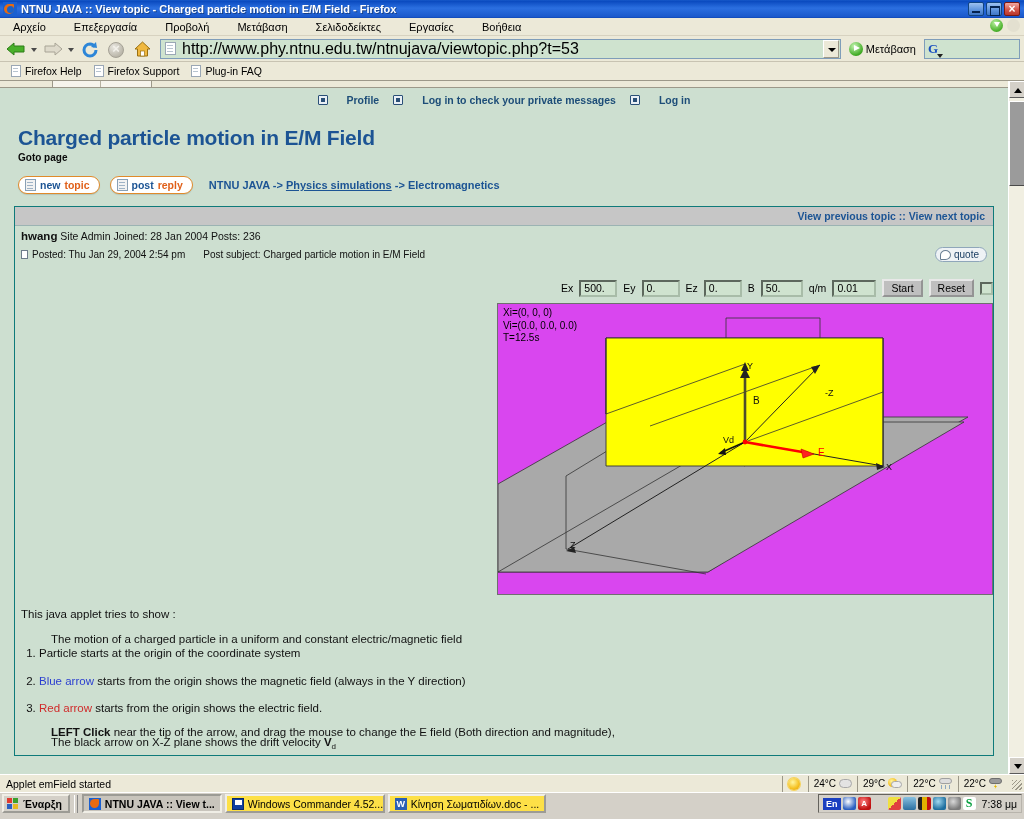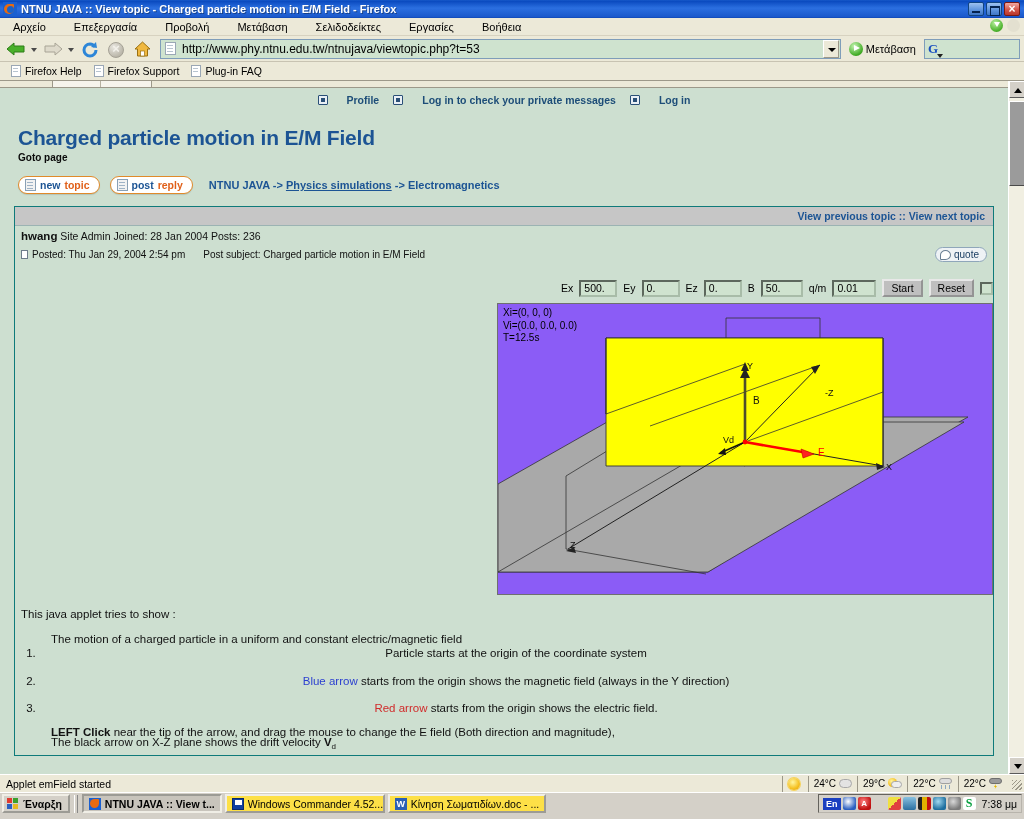--- a/index.html
+++ b/index.html
@@ -125,21 +125,21 @@
     position: relative;
   }
   .urlbar-ic {
     width: 11px; height: 13px; margin: 0 4px 0 4px;
     background: #fff; border: 1px solid #9aa7b5; flex:0 0 auto;
     position: relative;
   }
   .urlbar-ic::before{content:"";position:absolute;left:1px;top:2px;right:2px;height:1px;background:#b8c4d0;box-shadow:0 3px 0 #b8c4d0,0 6px 0 #b8c4d0;}
   .urlbar input {
     flex: 1 1 auto; border: 0; outline: 0; background: transparent;
-    font-size: 12px; font-family: "Liberation Sans", sans-serif;
+    font-size: 16px; font-family: "Liberation Sans", sans-serif;
     color: #000; height: 16px;
   }
   .urlbar-drop {
     width: 16px; height: 18px; background: #ece9d8;
     border: 1px solid #9c9889; border-top-color:#fff;border-left-color:#fff;
     margin-right: 1px; position: relative; flex:0 0 auto; cursor:pointer;
   }
   .urlbar-drop::after{content:"";position:absolute;left:4px;top:7px;
     border-left:4px solid transparent;border-right:4px solid transparent;border-top:4px solid #000;}
   .go-btn { display:flex;align-items:center;gap:3px;padding:0 4px;cursor:pointer;flex:0 0 auto;}
@@ -284,37 +284,37 @@
   .w-ex{width:38px;} .w-ey{width:38px;} .w-ez{width:38px;} .w-b{width:42px;} .w-qm{width:44px;}
   .applet-btn{
     background:#bfbfbf;border:2px outset #e8e8e8;
     font-size:10.5px;font-family:"Liberation Sans",sans-serif;
     padding:1px 7px;height:18px;cursor:pointer;color:#000;
   }
   .applet-check{width:13px;height:13px;background:#cfe3cf;border:2px inset #a8bca8;cursor:pointer;}
 
   .applet-canvas {
     width: 496px; height: 292px;
-    background: #8b5cf6;
+    background: #d946ef;
     border: 1px solid #6f6f6f;
     position: relative;
   }
   .applet-canvas svg{display:block;}
   .applet-info{
     position:absolute; left:5px; top:3px;
     font-size:10px; line-height:12.5px; color:#000;
     font-family:"Liberation Sans",sans-serif;
     white-space:pre;
   }
 
   
   .desc { padding: 12px 0 0 6px; font-size: 11.5px; color:#111; line-height:14.5px; }
   .desc .lead{ margin-bottom: 10px;}
   .desc .indent{ margin-left: 30px; }
-  .desc ol{ margin:0 0 0 18px; padding:0;text-align:center; }
+  .desc ol{ margin:0 0 0 18px; padding:0; }
   .desc ol li{ margin-bottom: 13px; }
   .desc ol li:first-child{margin-bottom:13px;}
   .blue-arrow{color:#2b3fd0;}
   .red-arrow{color:#d02b2b;}
   .desc .blk{ margin-left:30px; margin-top:-4px;}
   .desc b{font-weight:bold;}
   sub{font-size:8px;}
 
   
   .scrollbar {

